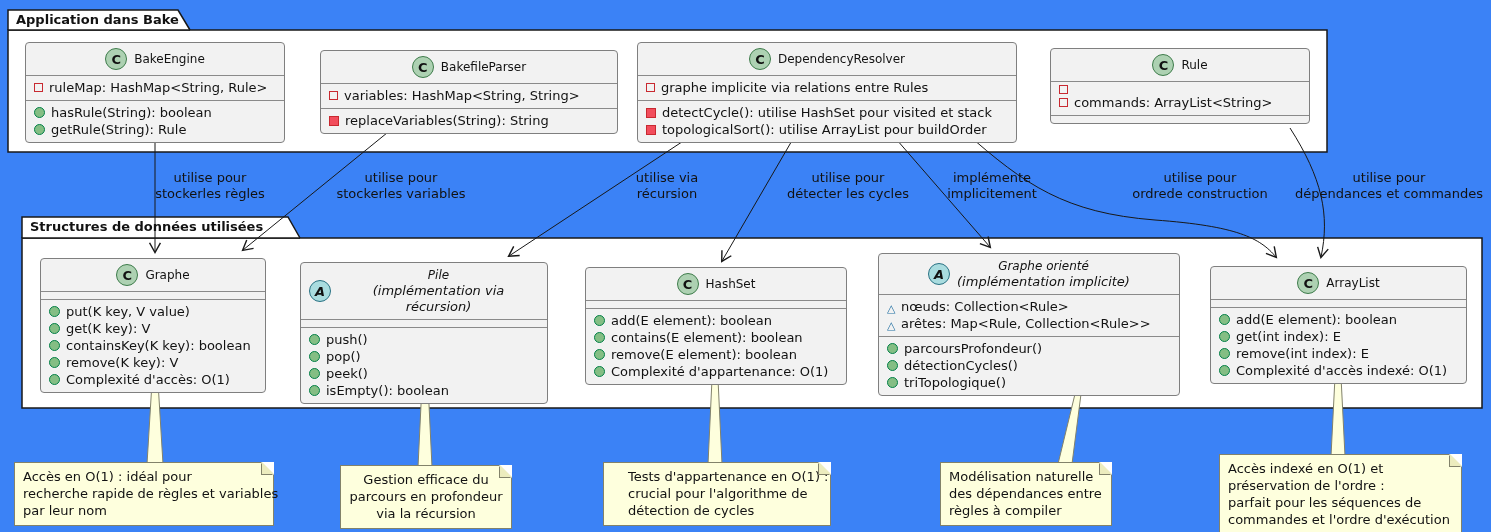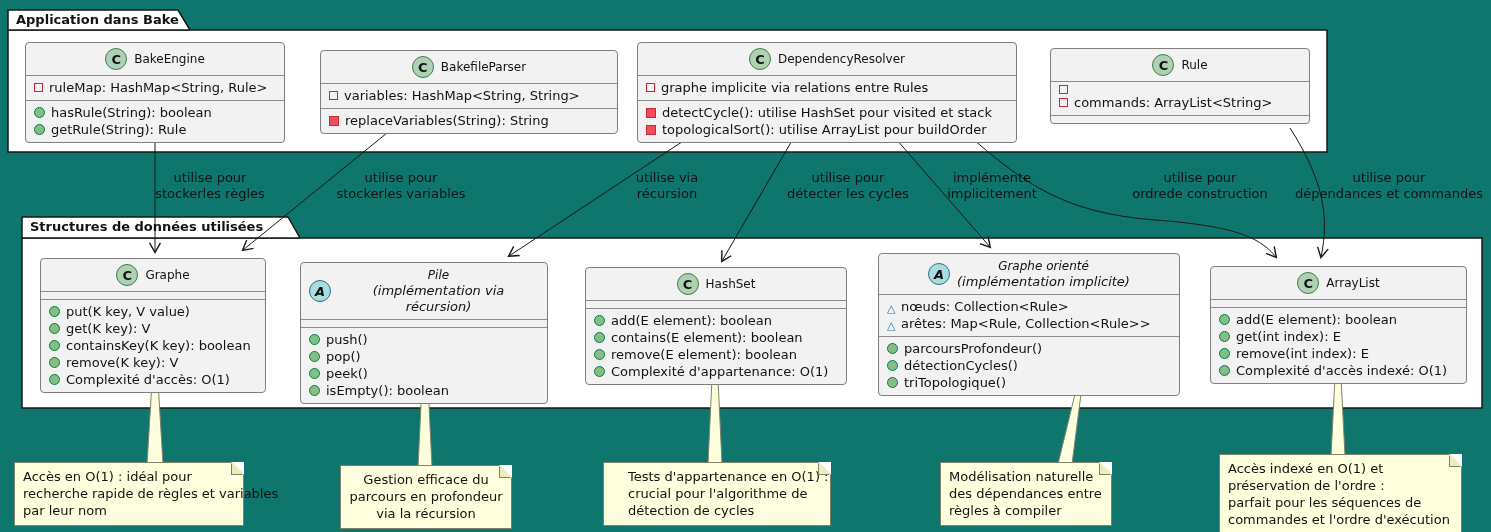--- a/index.html
+++ b/index.html
@@ -1,16 +1,16 @@
 <!DOCTYPE html>
 <html><head>
 <meta charset="utf-8">
 <style>
   html,body{margin:0;padding:0;background:#ffffff;}
-  #canvas{position:relative;width:1491px;height:532px;background:#0f766e;
+  #canvas{position:relative;width:1491px;height:532px;background:#3b82f6;
           font-family:"DejaVu Sans","Liberation Sans",sans-serif;color:#121212;overflow:hidden;}
   #wires{position:absolute;left:0;top:0;z-index:1;}
 
   
   .pkg-title{position:absolute;z-index:3;font-size:13px;font-weight:bold;white-space:nowrap;}
 
   
   .uml-class{position:absolute;z-index:2;background:#F2F2F2;border:1px solid #7F7F7F;
              border-radius:4px;font-size:13px;box-sizing:border-box;}
   .uml-title{display:flex;align-items:center;justify-content:center;gap:7px;
@@ -338,21 +338,21 @@
         <span class="mi circle"></span>
         <span>remove(int index): E</span>
       </div>
       <div class="row">
         <span class="mi circle"></span>
         <span>Complexité d'accès indexé: O(1)</span>
       </div>
     </div>
   </div>
 
-  <div class="note" style="left:14px;top:462px;width:230px;">
+  <div class="note" style="left:14px;top:462px;width:260px;">
     <span class="nline">Accès en O(1) : idéal pour</span>
     <span class="nline">recherche rapide de règles et variables</span>
     <span class="nline">par leur nom</span>
   </div>
   <div class="note" style="left:340px;top:465px;width:172px;text-align:center;">
     <span class="nline">Gestion efficace du</span>
     <span class="nline">parcours en profondeur</span>
     <span class="nline">via la récursion</span>
   </div>
   <div class="note" style="left:603px;top:462px;width:228px;padding-left:24px;">

